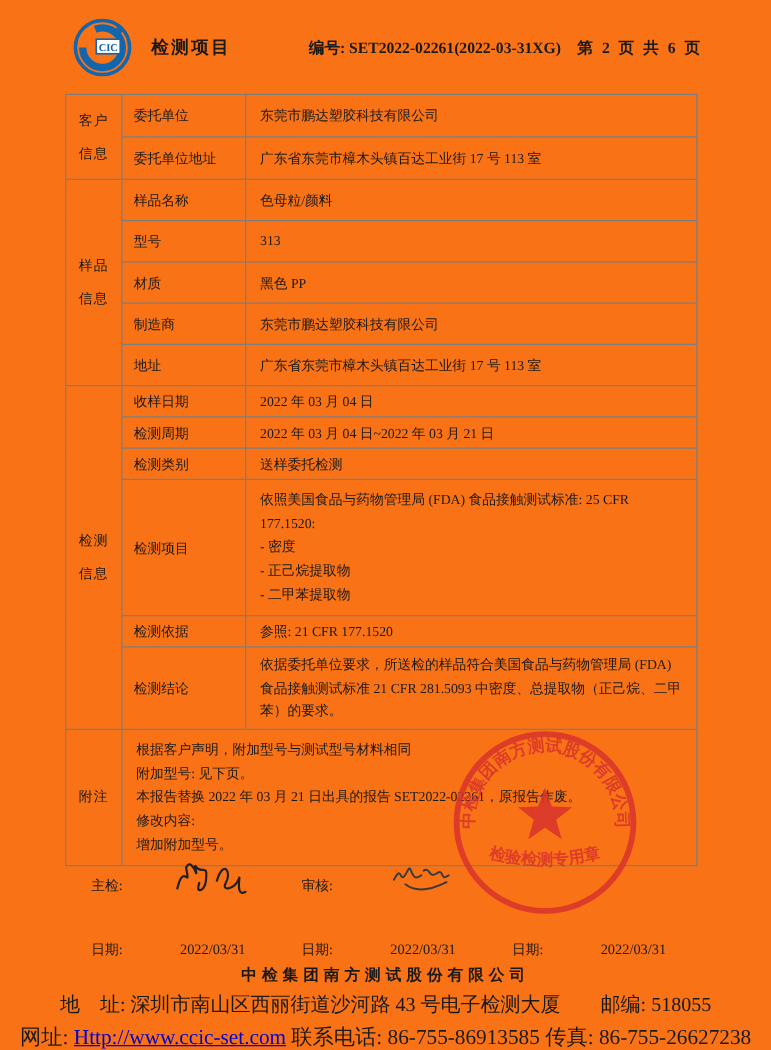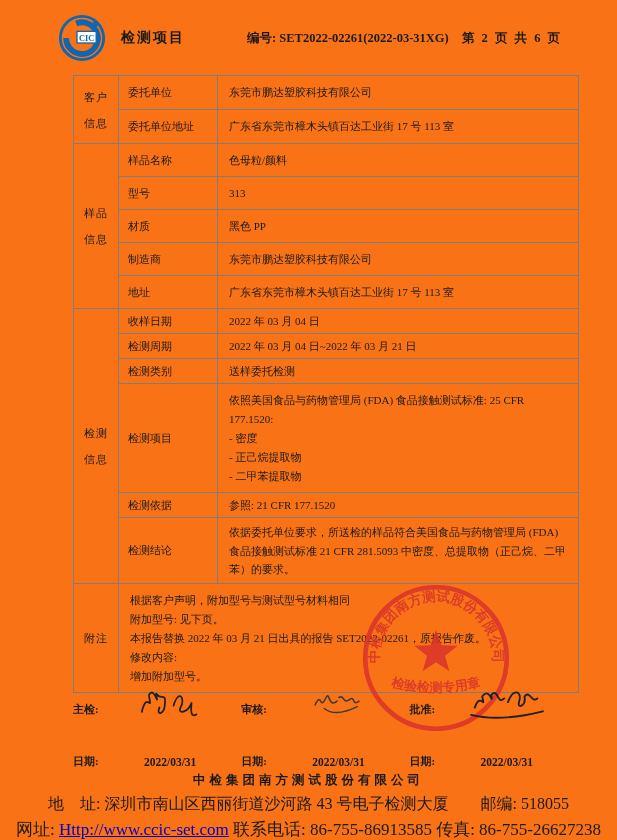--- a/index.html
+++ b/index.html
@@ -11,36 +11,36 @@
     color:#1a1a1a;
   }
   
   .header { position:absolute; top:10px; left:57px; right:55px; height:56px;
             display:flex; align-items:center; }
   .logo { width:50px; height:50px; flex:0 0 50px; }
   .doc-title { font-size:14px; font-weight:bold; margin-left:14px; letter-spacing:2px; }
   .report-no { font-size:12.5px; font-weight:bold; margin-left:62px; }
   .page-info { font-size:12.5px; font-weight:bold; margin-left:auto; letter-spacing:2px; }
   
-  table.report { position:absolute; top:75px; left:73px; width:505px;
+  table.report { position:absolute; top:75px; left:52px; width:505px;
                  border-collapse:collapse; table-layout:fixed; }
   table.report td { border:1px solid #7d7d7d; font-size:11px; vertical-align:middle; }
   td.group { text-align:center; white-space:pre-line; line-height:26px; letter-spacing:1px; }
   td.flabel { padding-left:9px; }
   td.fvalue { padding:4px 8px 4px 11px; }
   td.multiline { white-space:pre-line; line-height:19px; padding:7px 8px 6px 11px; vertical-align:top; }
   td.para { line-height:18.5px; padding:5px 8px 4px 11px; vertical-align:middle; }
   tr.h34 td { height:34px; } tr.h33 td { height:33px; } tr.h25 td { height:25px; }
   tr.h90 td { height:90px; } tr.h55 td { height:55px; } tr.h97 td { height:97px; }
   
   .stamp { position:absolute; left:358px; top:580px; width:156px; height:156px;
            opacity:0.87; pointer-events:none; }
   
   .signoff { position:absolute; left:57px; top:686px; width:505px; }
-  .sig-row, .date-row { display:flex;font-weight:bold; }
+  .sig-row, .date-row { display:flex; }
   .sig-col { width:168.3px; display:flex; align-items:center; }
   .role-label, .date-label { font-size:11px; padding-left:16px; width:58px; flex:0 0 58px; }
   .sig-art { flex:1; display:flex; justify-content:center; position:relative; top:-6px; }
   .date-row { margin-top:22px; }
   .date-value { flex:1; text-align:center; font-size:11.5px; }
   
   .footer { position:absolute; left:0; top:772px; width:100%; text-align:center; }
   .footer .company { font-size:12.5px; font-weight:bold; letter-spacing:4px; }
   .footer .addr { font-size:16px; margin-top:5px; }
   .footer .web { font-size:17px; margin-top:3px; }
@@ -172,28 +172,20 @@
         </span>
       </div>
       <div class="sig-col">
         <span class="role-label">审核:</span>
         <span class="sig-art">
           <svg width="64" height="38" viewBox="0 0 70 40">
             <path d="M10,22 C18,6 14,30 22,14 C26,6 24,26 34,18 M36,14 C42,10 40,22 48,16 C54,12 50,24 58,18 M20,26 C30,34 44,30 56,24" fill="none" stroke="#3a3a3a" stroke-width="1.7" stroke-linecap="round"></path>
           </svg>
         </span>
       </div>
-      <div class="sig-col">
-        <span class="role-label">批准:</span>
-        <span class="sig-art">
-          <svg width="86" height="46" viewBox="0 0 90 50">
-            <path d="M10,30 C16,12 22,34 18,18 C26,6 30,30 28,16 C36,8 34,28 42,20 M46,24 C52,8 62,12 58,24 C56,32 66,28 64,18 C70,10 72,26 78,20 M6,38 C30,44 60,40 84,34" fill="none" stroke="#202020" stroke-width="2" stroke-linecap="round"></path>
-          </svg>
-        </span>
-      </div>
     </div>
     <div class="date-row">
       <div class="sig-col">
         <span class="date-label">日期:</span>
         <span class="date-value">2022/03/31</span>
       </div>
       <div class="sig-col">
         <span class="date-label">日期:</span>
         <span class="date-value">2022/03/31</span>
       </div>

